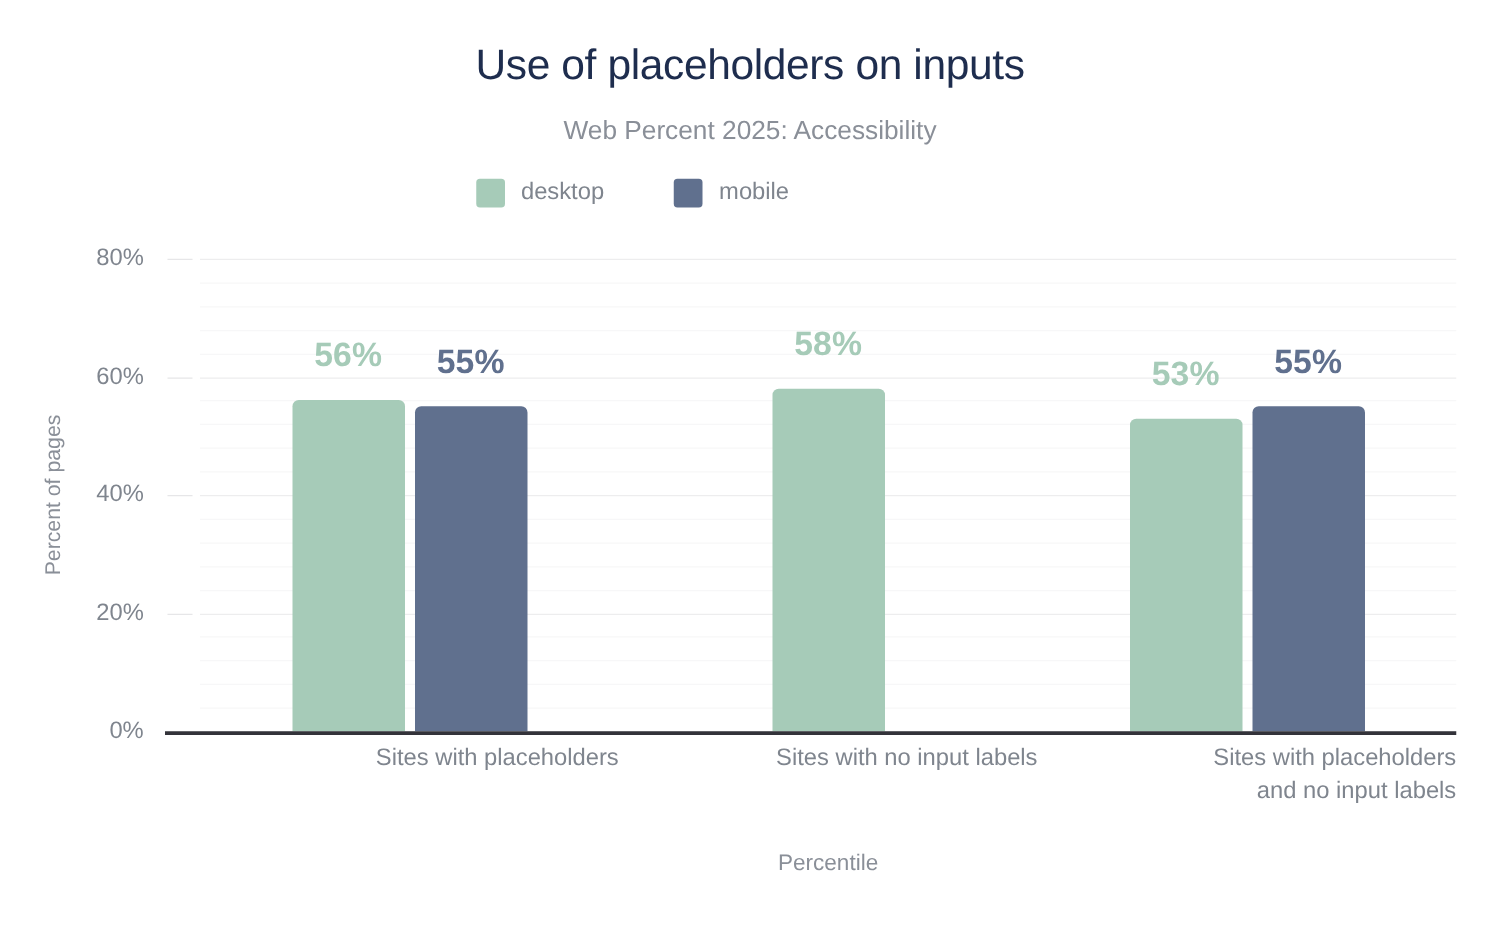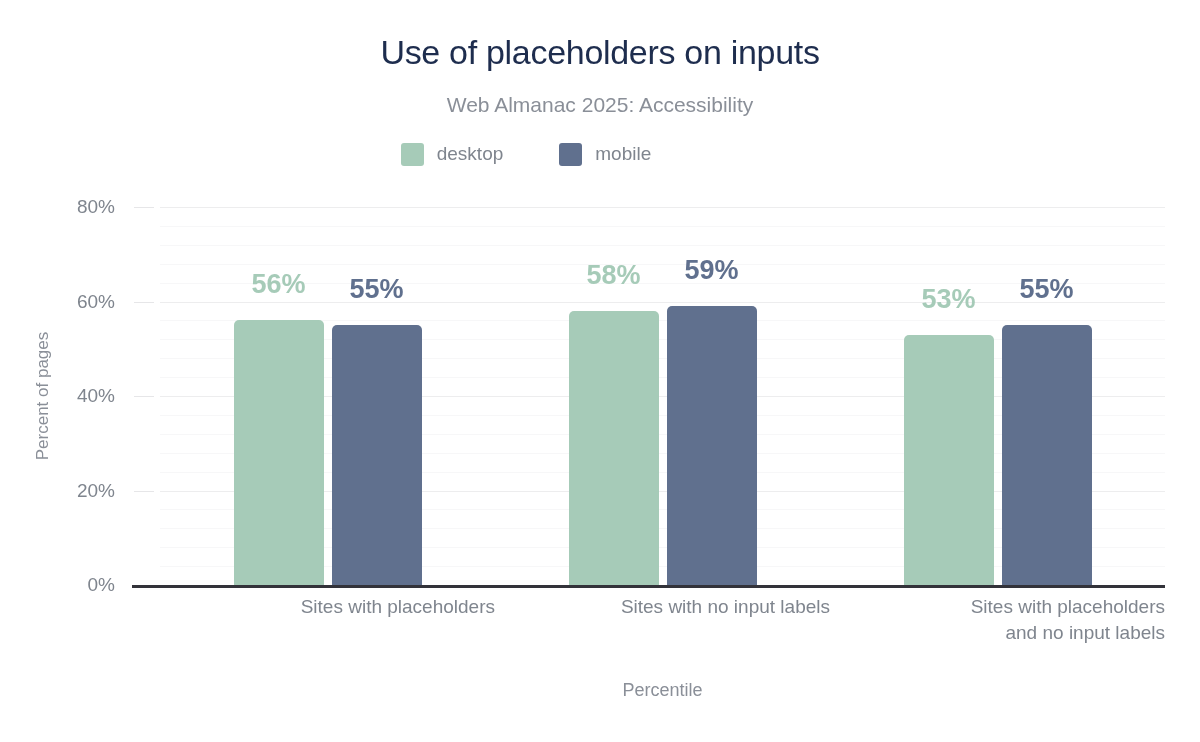--- a/index.html
+++ b/index.html
@@ -49,21 +49,20 @@
   
   .legend {
     position: absolute;
     top: 142px;
     left: 0;
     width: 1012px;
     display: flex;
     justify-content: center;
     align-items: center;
     gap: 56px;
-    padding-left: 20px;
   }
   .legend-item {
     display: flex;
     align-items: center;
     gap: 13px;
   }
   .legend-swatch {
     width: 23px;
     height: 23px;
     border-radius: 3px;
@@ -214,21 +213,21 @@
     color: #8a8f98;
     line-height: 24px;
   }
 </style>
 </head>
 <body>
 
 <div class="chart-root">
 
   <div class="chart-title">Use of placeholders on inputs</div>
-  <div class="chart-subtitle">Web Almanac 2025: Accessibility</div>
+  <div class="chart-subtitle">Web Percent 2025: Accessibility</div>
 
   <div class="legend">
     <div class="legend-item">
       <span class="legend-swatch" style="background: rgb(166, 203, 184);"></span>
       <span class="legend-label">desktop</span>
     </div>
     <div class="legend-item">
       <span class="legend-swatch" style="background: rgb(96, 112, 142);"></span>
       <span class="legend-label">mobile</span>
     </div>
@@ -274,24 +273,20 @@
               <div class="bar" style="height: 259.875px; background: rgb(96, 112, 142);"></div>
             </div>
           </div>
         </div>
         <div class="group">
           <div class="bars">
             <div class="bar-wrap">
               <div class="bar-label" style="color: rgb(166, 203, 184); bottom: 294.05px;">58%</div>
               <div class="bar" style="height: 274.05px; background: rgb(166, 203, 184);"></div>
             </div>
-            <div class="bar-wrap">
-              <div class="bar-label" style="color: rgb(96, 112, 142); bottom: 298.775px;">59%</div>
-              <div class="bar" style="height: 278.775px; background: rgb(96, 112, 142);"></div>
-            </div>
           </div>
         </div>
         <div class="group">
           <div class="bars">
             <div class="bar-wrap">
               <div class="bar-label" style="color: rgb(166, 203, 184); bottom: 270.425px;">53%</div>
               <div class="bar" style="height: 250.425px; background: rgb(166, 203, 184);"></div>
             </div>
             <div class="bar-wrap">
               <div class="bar-label" style="color: rgb(96, 112, 142); bottom: 279.875px;">55%</div>

